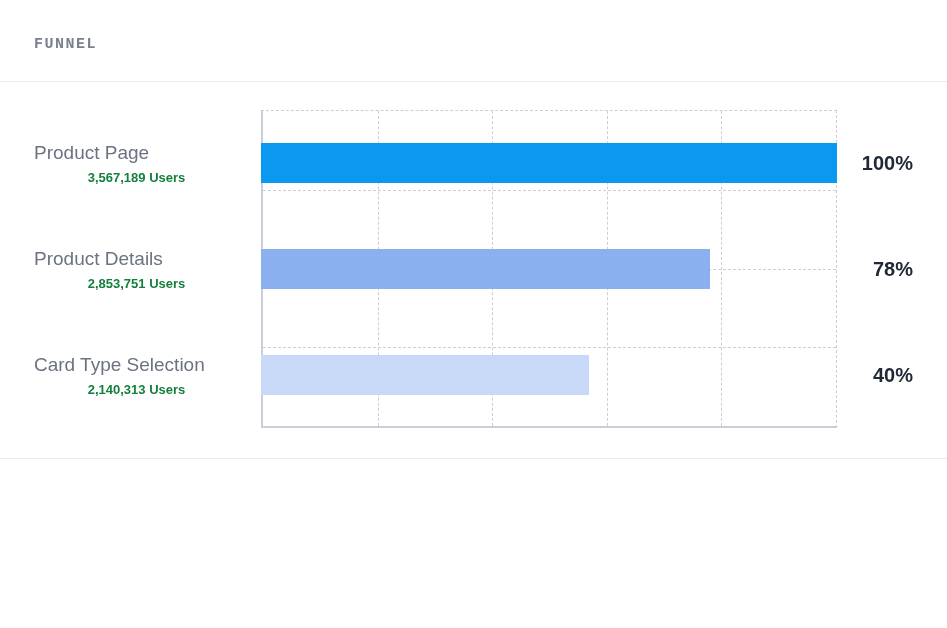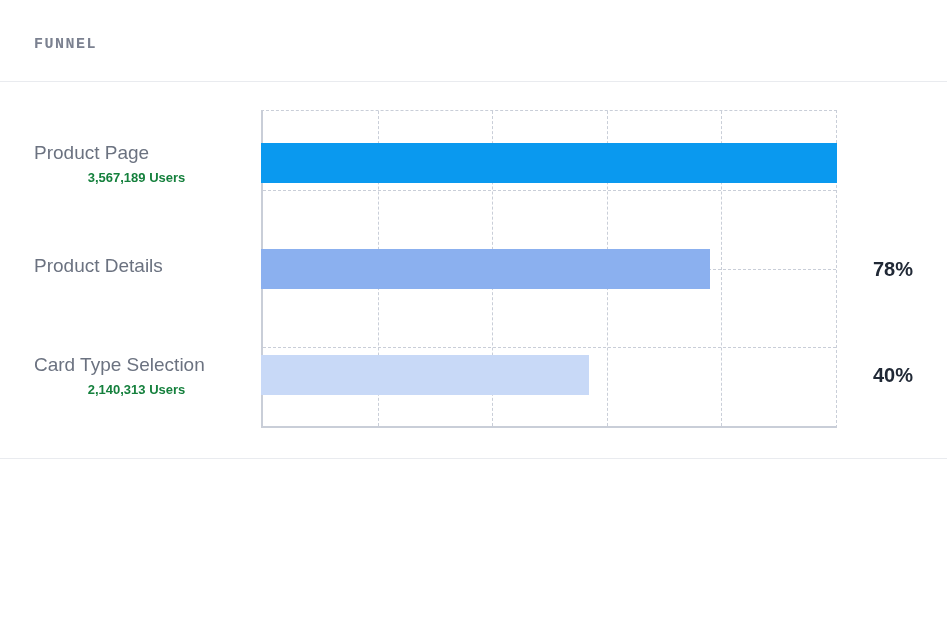--- a/index.html
+++ b/index.html
@@ -127,25 +127,27 @@
   </div>
 
   <div class="row">
     <div class="left-col">
       <div class="step-name">Product Page</div>
       <div class="step-users">3,567,189 Users</div>
     </div>
     <div class="bar-col">
       <div class="bar" style="background: rgb(10, 153, 239); width: 100%;"></div>
     </div>
+    <div class="pct-col">100%</div>
   </div>
 
   <div class="row">
     <div class="left-col">
       <div class="step-name">Product Details</div>
+      <div class="step-users">2,853,751 Users</div>
     </div>
     <div class="bar-col">
       <div class="bar" style="background: rgb(139, 176, 239); width: 78%;"></div>
     </div>
     <div class="pct-col">78%</div>
   </div>
 
   <div class="row">
     <div class="left-col">
       <div class="step-name">Card Type Selection</div>

